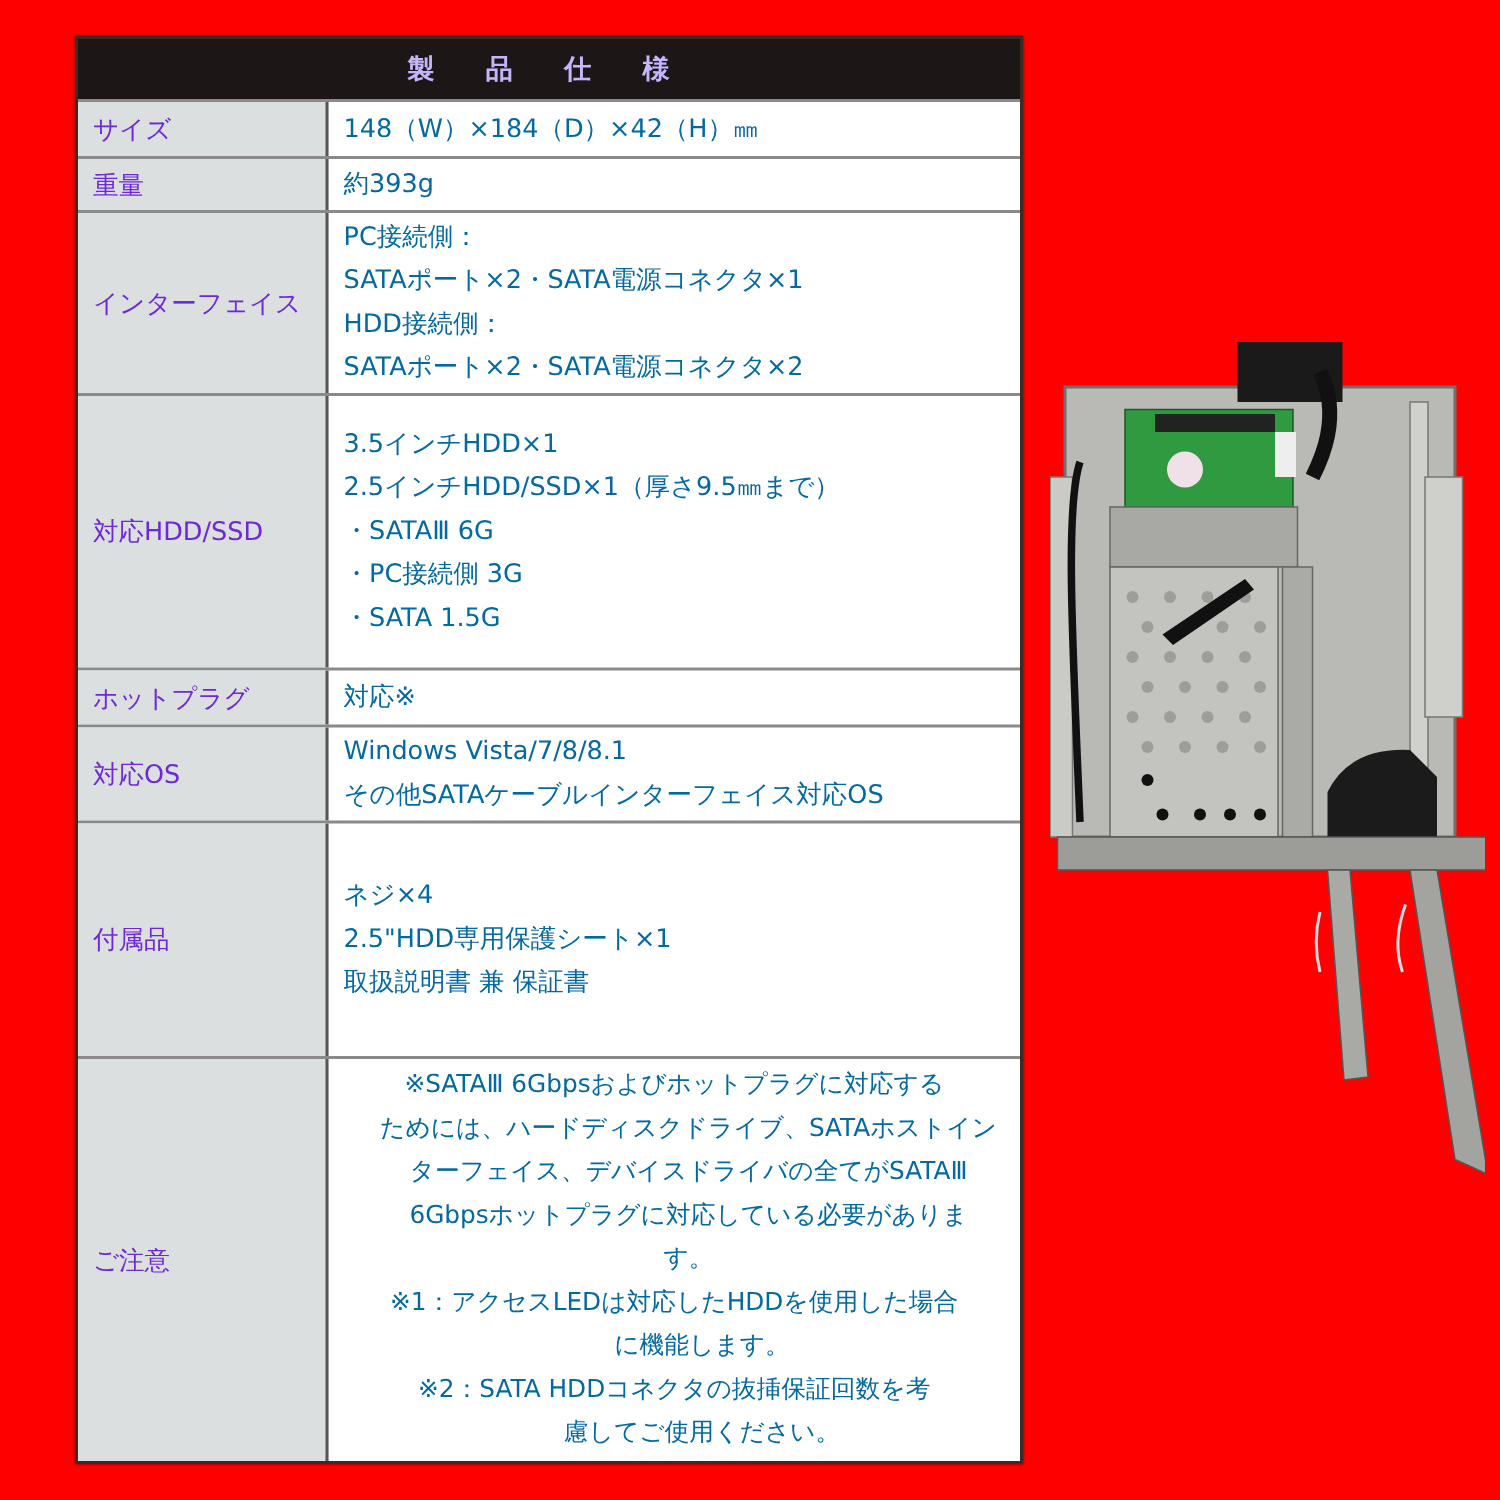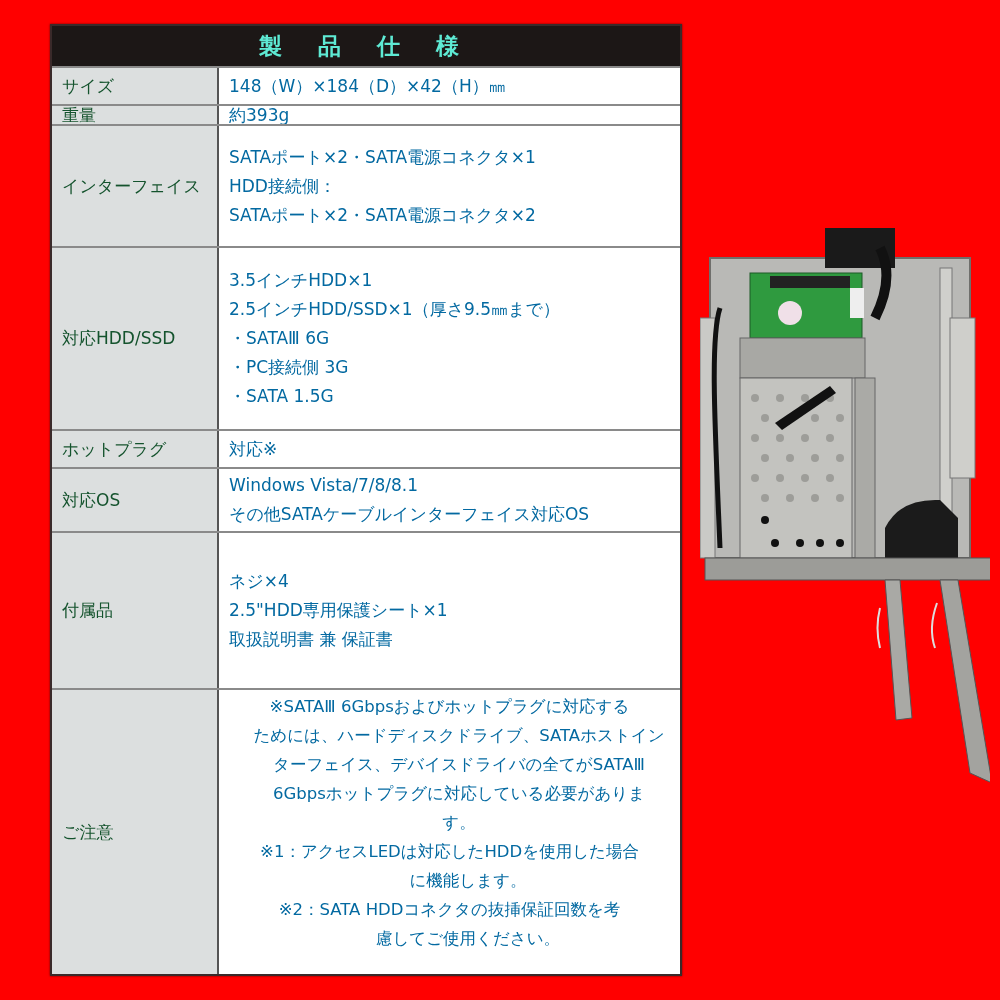--- a/index.html
+++ b/index.html
@@ -9,33 +9,33 @@
     font-family:"DejaVu Sans", "Liberation Sans", sans-serif;
     color:#222;
   }
   .spec-table {
     position:absolute; left:50px; top:24px; width:632px; height:952px;
     border:2px solid #3a2a2a; box-sizing:border-box; background:#fff;
     box-shadow:0 0 2px rgba(0,0,0,0.6);
     display:flex; flex-direction:column;
   }
   .spec-header {
-    height:40px; background:#1c1716; color:#5eead4;
+    height:40px; background:#1c1716; color:#c4b5fd;
     display:flex; align-items:center; justify-content:center;
-    font-size:23px; letter-spacing:14px; font-weight:bold;
+    font-size:18px; letter-spacing:14px; font-weight:bold;
     flex:0 0 auto;
   }
   .spec-row {
     display:flex; border-top:2px solid #8a8a8a; box-sizing:border-box;
   }
   .spec-label {
     width:167px; flex:0 0 167px; background:#dcdfdf;
     border-right:2px solid #555; box-sizing:border-box;
     display:flex; align-items:center; padding-left:10px;
-    font-size:17px; color:#14532d;
+    font-size:17px; color:#6d28d9;
   }
   .spec-value {
     flex:1; padding:4px 10px; box-sizing:border-box;
     display:flex; flex-direction:column; justify-content:center;
     font-size:17px; color:#0369a1;
   }
   .spec-value .line { line-height:29px; white-space:nowrap; }
   .note-block { font-size:16.5px;align-items:center; }
   .note-block .line { line-height:29px; white-space:nowrap; }
   .note-block .indent1 { padding-left:19px; }
@@ -52,30 +52,31 @@
 <div class="spec-table">
   <div class="spec-header">製 品 仕 様</div>
 
   <div class="spec-row" style="height:38px">
     <div class="spec-label">サイズ</div>
     <div class="spec-value">
       <div class="line">148（W）×184（D）×42（H）㎜</div>
     </div>
   </div>
 
-  <div class="spec-row" style="height:20px">
+  <div class="spec-row" style="height:36px">
     <div class="spec-label">重量</div>
     <div class="spec-value">
       <div class="line">約393g</div>
     </div>
   </div>
 
   <div class="spec-row" style="height:122px">
     <div class="spec-label">インターフェイス</div>
     <div class="spec-value">
+      <div class="line">PC接続側：</div>
       <div class="line">SATAポート×2・SATA電源コネクタ×1</div>
       <div class="line">HDD接続側：</div>
       <div class="line">SATAポート×2・SATA電源コネクタ×2</div>
     </div>
   </div>
 
   <div class="spec-row" style="height:183px">
     <div class="spec-label">対応HDD/SSD</div>
     <div class="spec-value">
       <div class="line">3.5インチHDD×1</div>

